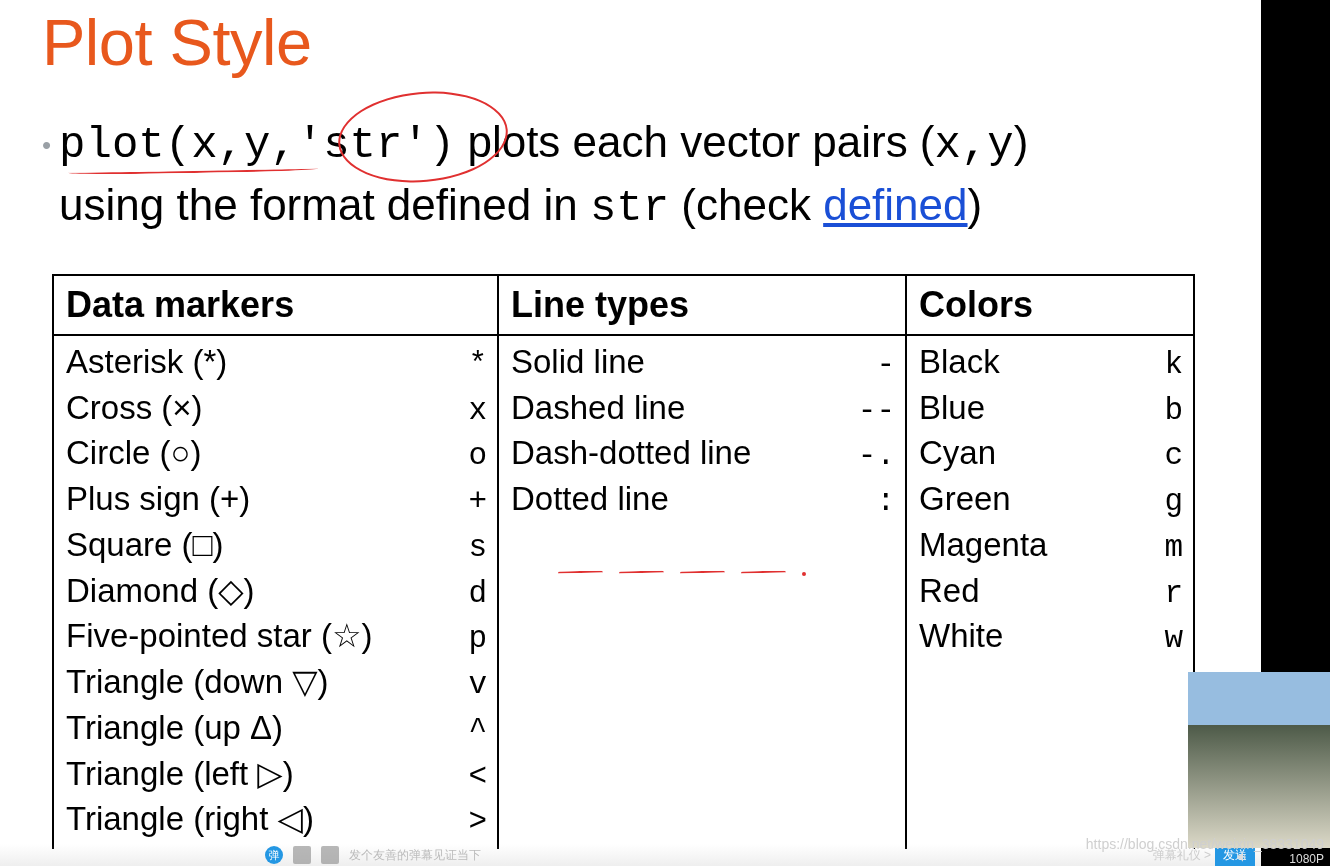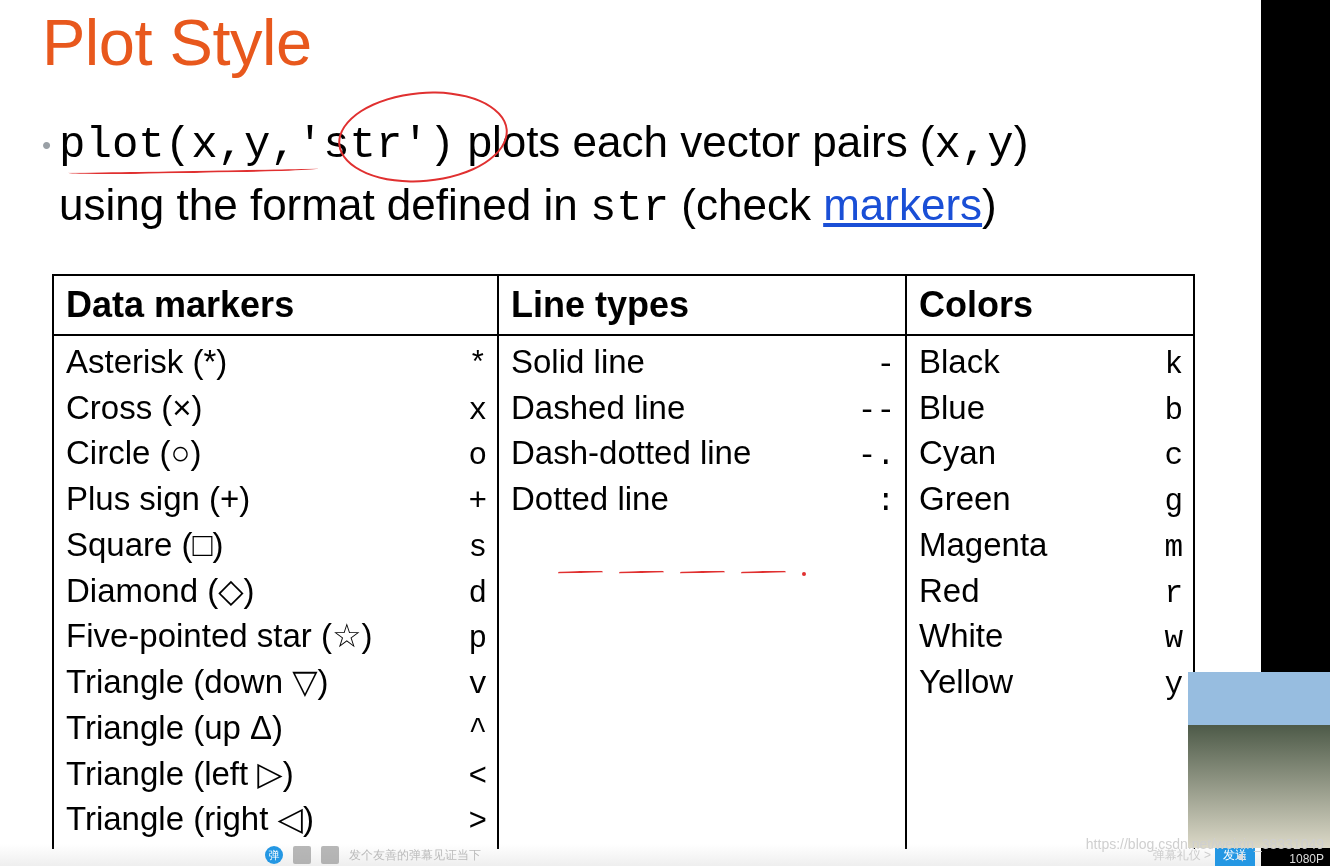--- a/index.html
+++ b/index.html
@@ -183,21 +183,21 @@
   </style>
 </head>
 <body>
 
 <div class="slide">
   <div class="title">Plot Style</div>
 
   <div class="bullet-wrap">
     <div class="bullet-dot">•</div>
     <div class="body-text">
-      <span class="mono">plot(x,y,</span><span class="mono">'str'</span><span class="mono">)</span><span> plots each vector pairs (</span><span class="mono">x,y</span><span>) using the format defined in </span><span class="mono">str</span><span> (check </span><span class="link">markers</span><span>)</span>
+      <span class="mono">plot(x,y,</span><span class="mono">'str'</span><span class="mono">)</span><span> plots each vector pairs (</span><span class="mono">x,y</span><span>) using the format defined in </span><span class="mono">str</span><span> (check </span><span class="link">defined</span><span>)</span>
     </div>
   </div>
 
   <div class="table-wrap">
     <div class="col col1">
       <div class="hdr">Data markers</div>
       <div class="rows" id="markers-rows">
           <div class="row">
             <span class="rlabel">Asterisk (*)</span>
             <span class="rcode">*</span>
@@ -288,24 +288,20 @@
             <span class="rlabel">Magenta</span>
             <span class="rcode">m</span>
           </div>
           <div class="row">
             <span class="rlabel">Red</span>
             <span class="rcode">r</span>
           </div>
           <div class="row">
             <span class="rlabel">White</span>
             <span class="rcode">w</span>
-          </div>
-          <div class="row">
-            <span class="rlabel">Yellow</span>
-            <span class="rcode">y</span>
           </div>
         </div>
     </div>
   </div>
 
   <div class="ink ink-str"></div>
   <div class="ink ink-plot"></div>
   <div class="ink ink-dashes">
     <span></span><span></span><span></span><span></span><span class="dot"></span>
   </div>

